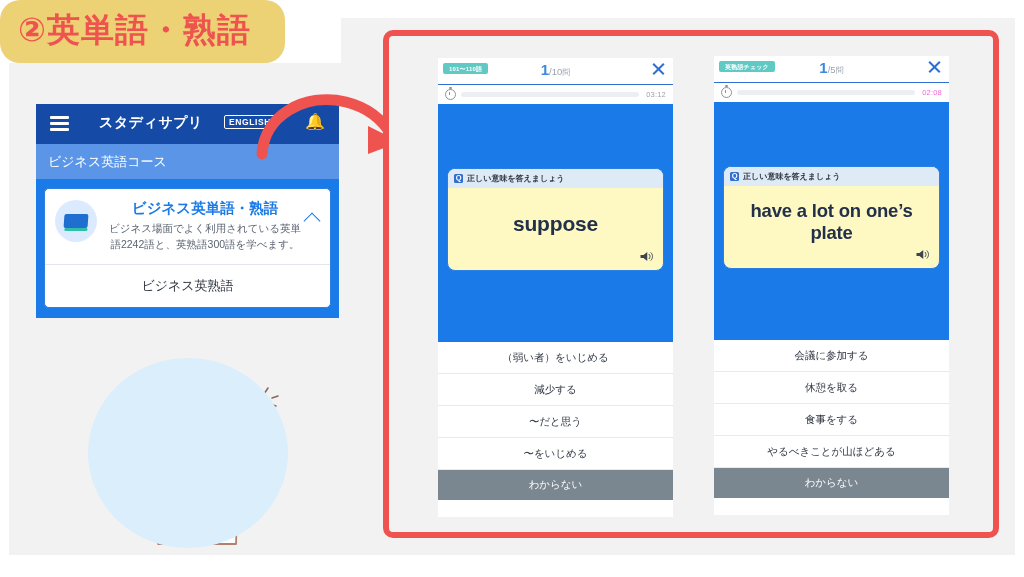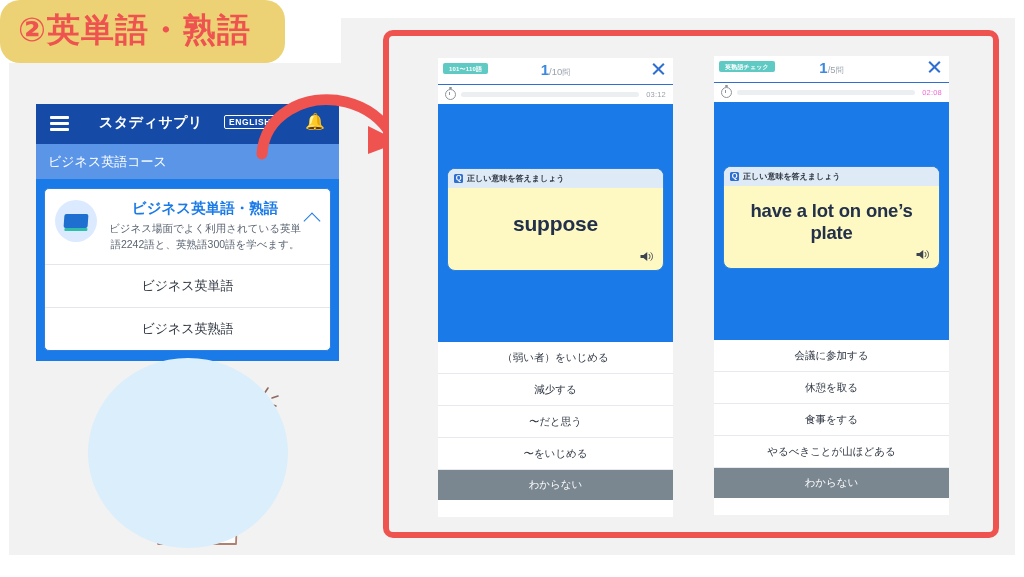--- a/index.html
+++ b/index.html
@@ -495,21 +495,20 @@
         <div class="card-head">
           <div class="card-icon">
               <span class="book"></span>
             </div>
           <div>
             <p class="card-title">ビジネス英単語・熟語</p>
             <p class="card-desc">ビジネス場面でよく利用されている英単語2242語と、英熟語300語を学べます。</p>
           </div>
           <span class="chevron-up"></span>
         </div>
-        <div class="card-row">ビジネス英単語</div>
         <div class="card-row">ビジネス英熟語</div>
       </div>
     </div>
   </div>
 
   <div class="illus">
     <div class="disc"></div>
     <svg width="200" height="196" viewBox="0 0 200 196">
       <g fill="none" stroke="#b08070" stroke-width="1.8" stroke-linecap="round" stroke-linejoin="round">
 

